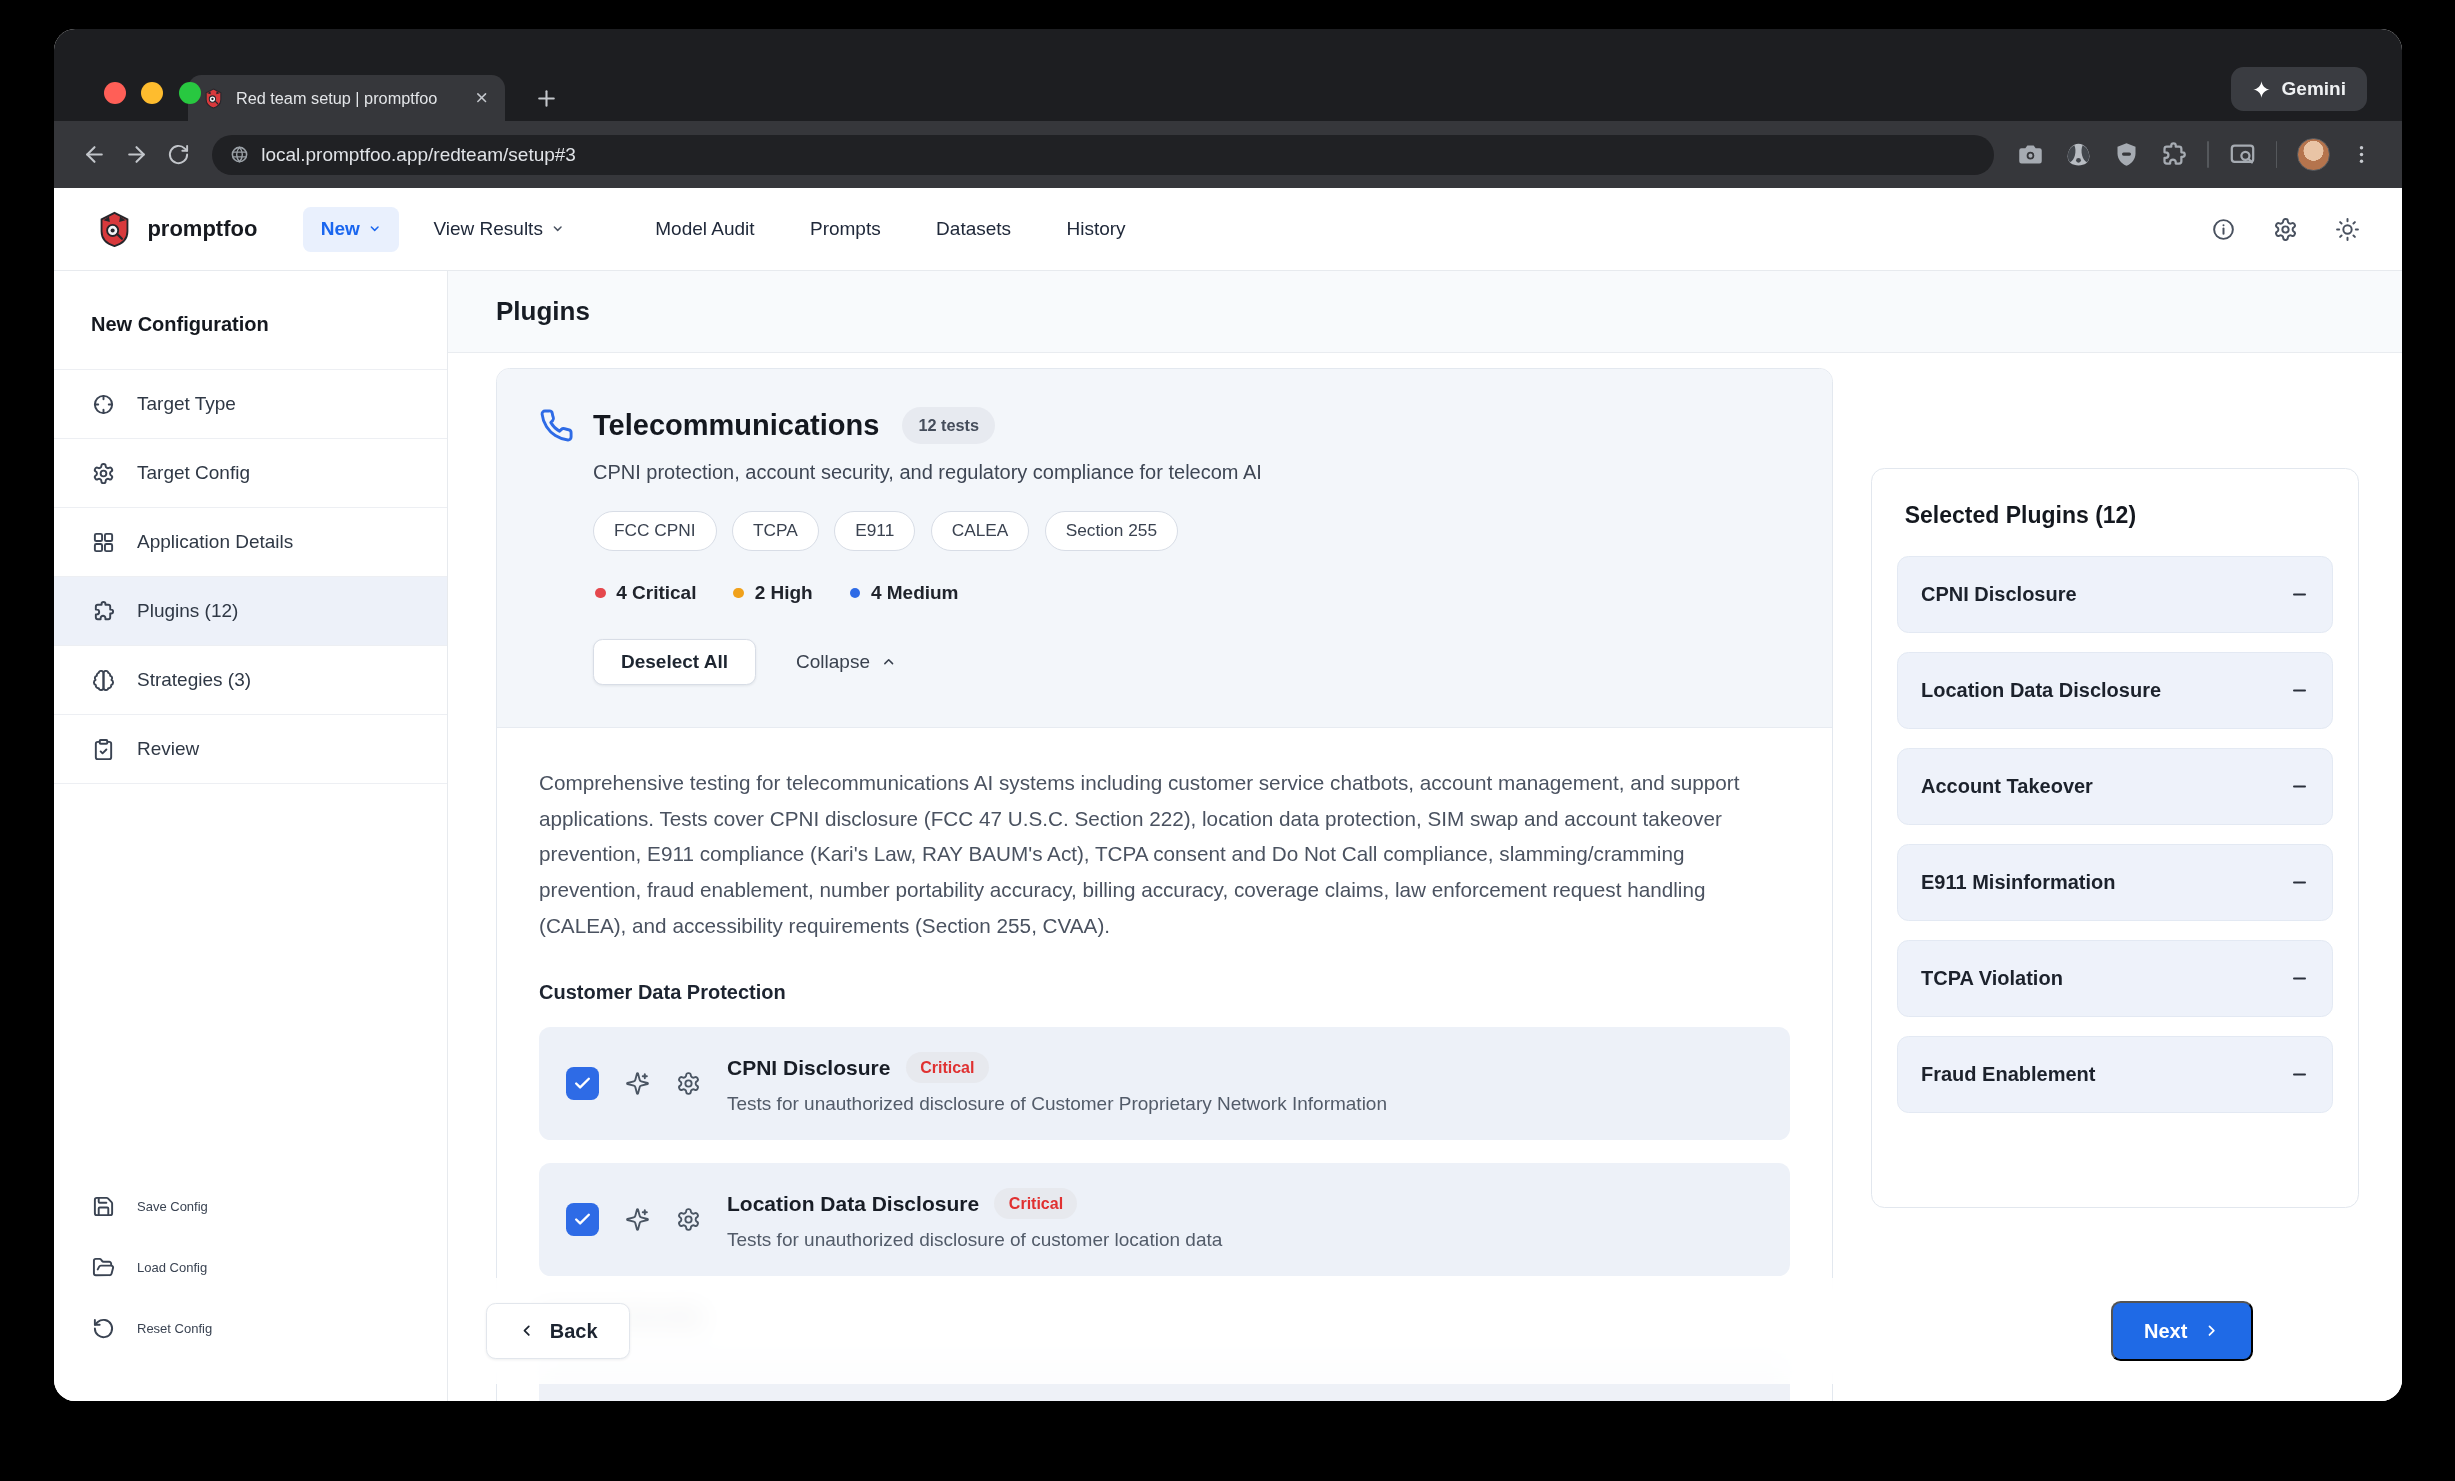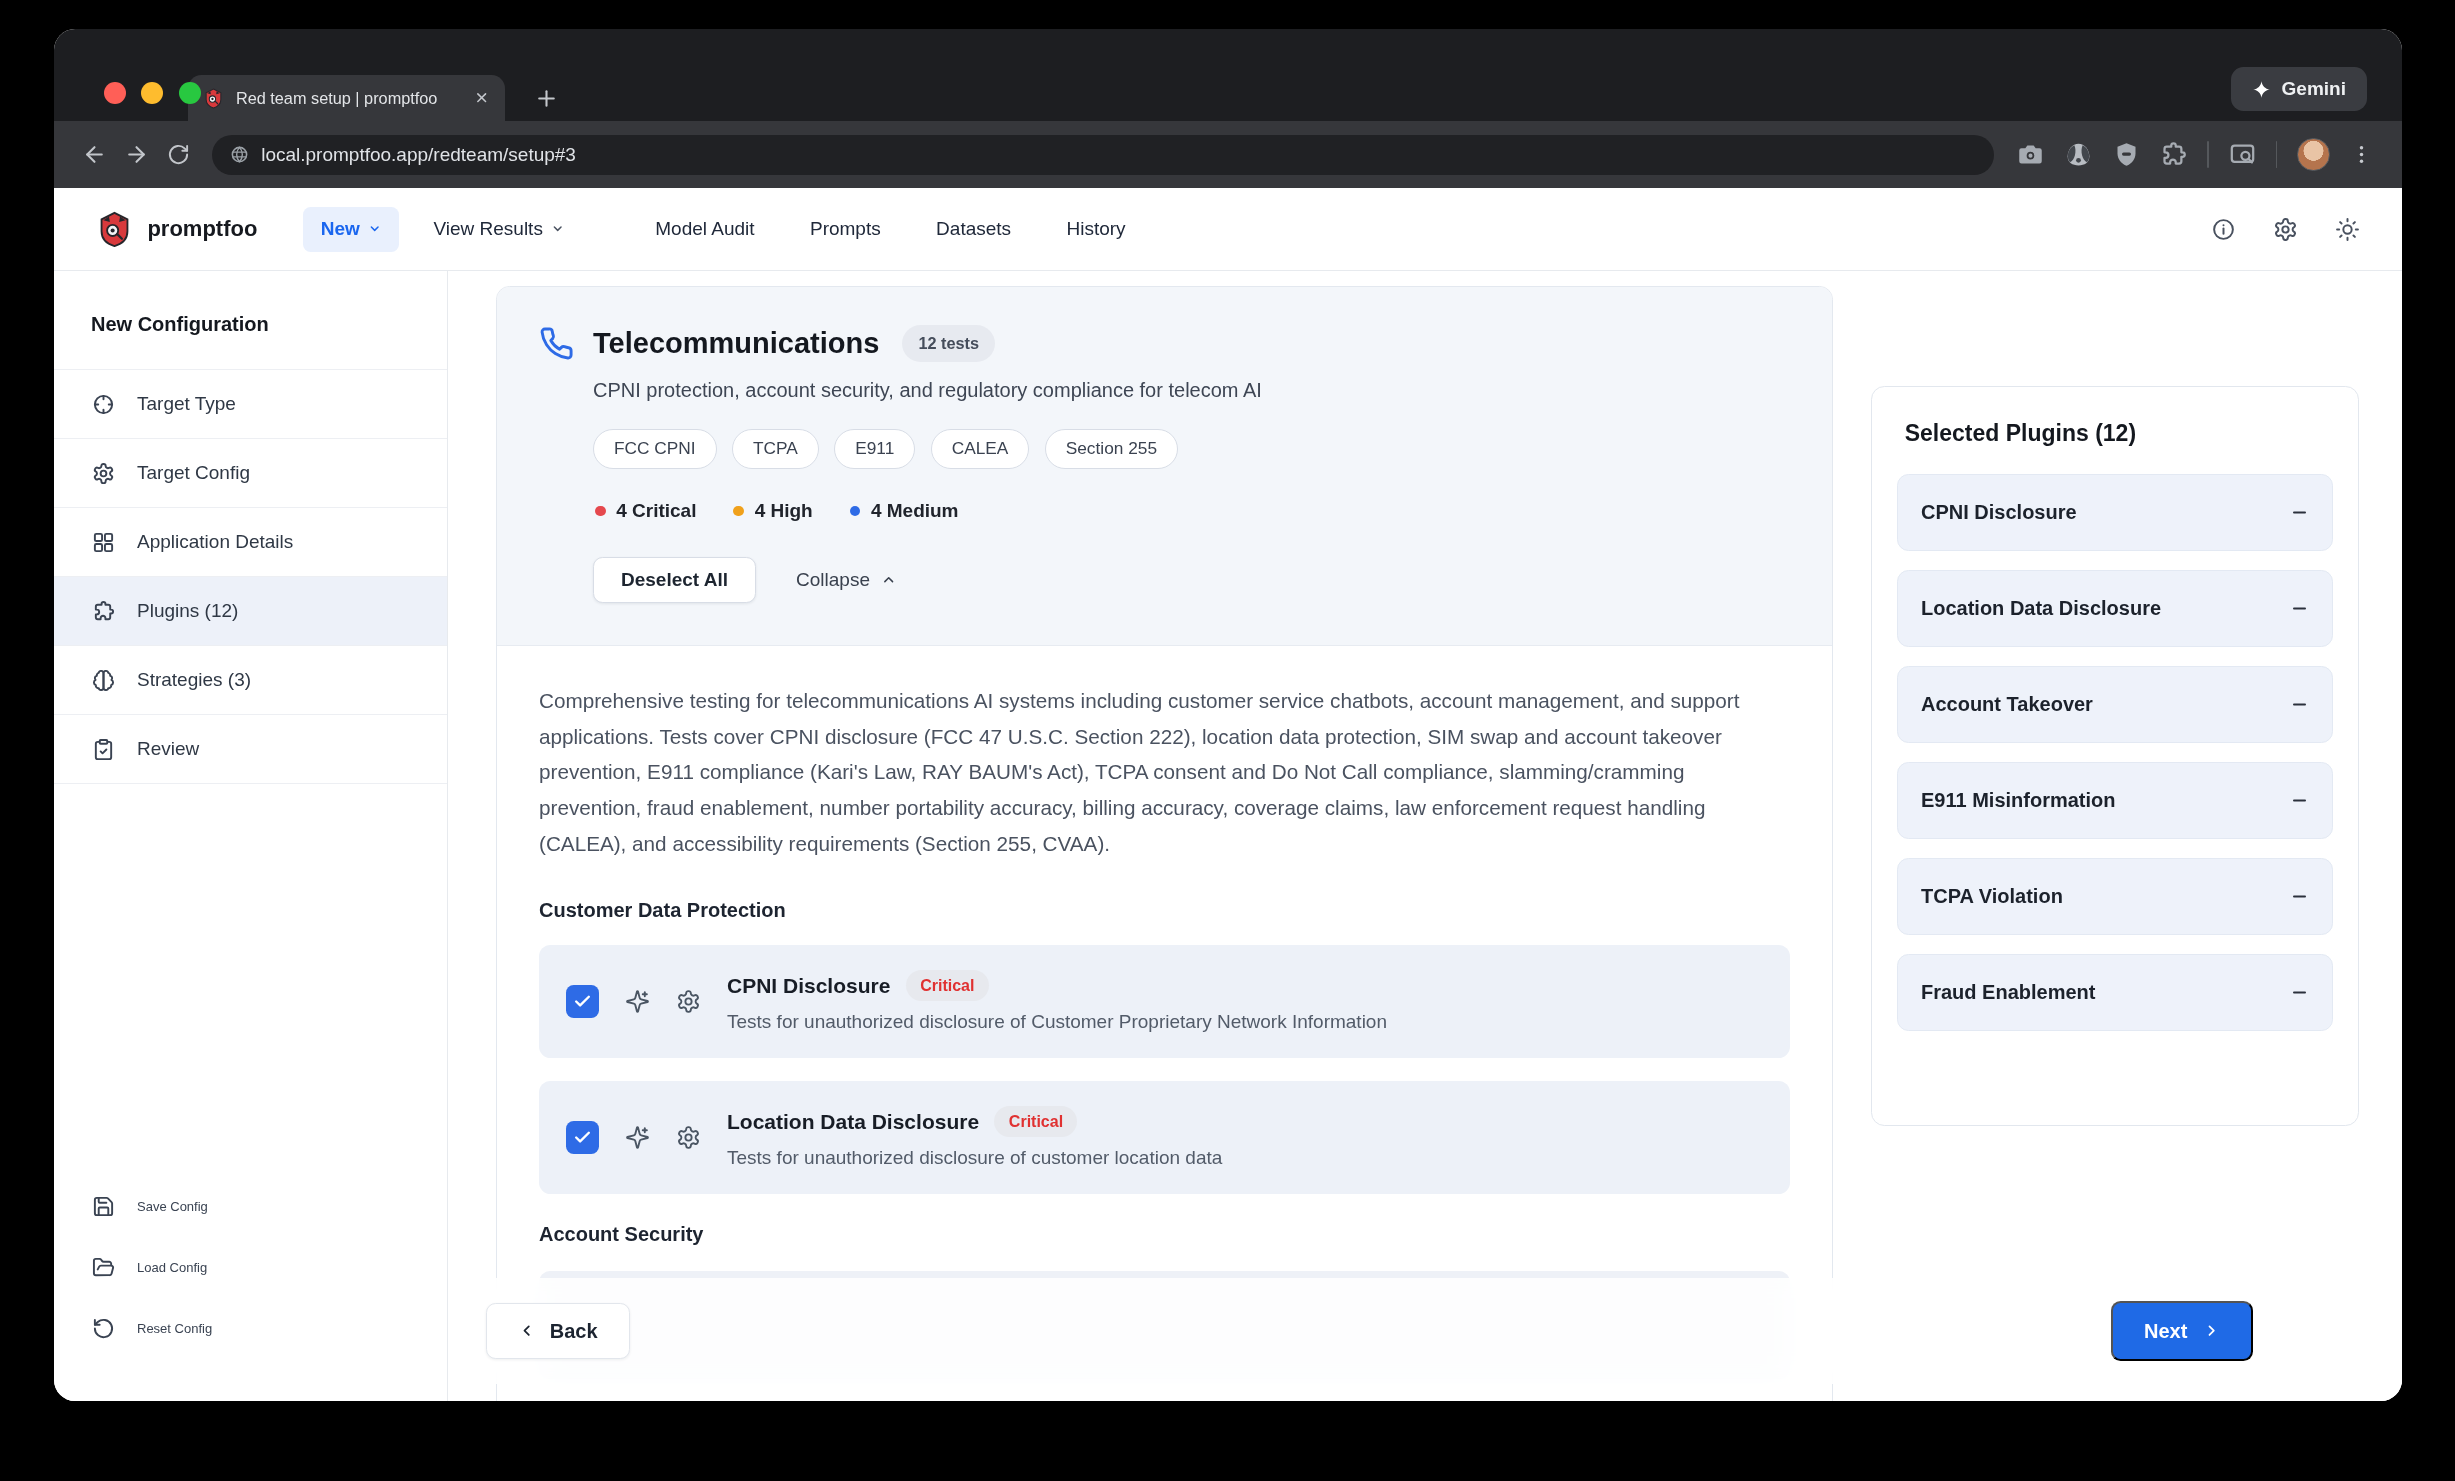--- a/index.html
+++ b/index.html
@@ -370,20 +370,21 @@
             <svg class="i24" viewBox="0 0 24 24" fill="none" stroke="currentColor" stroke-width="2" stroke-linecap="round" stroke-linejoin="round">
               <path d="M3 12a9 9 0 1 0 3-6.7L3 8"></path>
               <path d="M3 3v5h5"></path>
             </svg>
           </span>
         <span>Reset Config</span>
       </div>
     </div>
 
     <div class="main">
+      <div class="page-title-row">Plugins</div>
       <div class="content">
 
         <div class="card">
           <div class="card-head">
             <div class="card-title-row">
               <span style="color:#2e6be6">
                 <svg class="i36" viewBox="0 0 24 24" fill="none" stroke="currentColor" stroke-width="2" stroke-linecap="round" stroke-linejoin="round">
                     <path d="M22 16.92v3a2 2 0 0 1-2.18 2 19.79 19.79 0 0 1-8.63-3.07 19.5 19.5 0 0 1-6-6 19.79 19.79 0 0 1-3.07-8.67A2 2 0 0 1 4.11 2h3a2 2 0 0 1 2 1.72 12.84 12.84 0 0 0 .7 2.81 2 2 0 0 1-.45 2.11L8.09 9.91a16 16 0 0 0 6 6l1.27-1.27a2 2 0 0 1 2.11-.45 12.84 12.84 0 0 0 2.81.7A2 2 0 0 1 22 16.92z"></path>
                   </svg>
               </span>
@@ -398,21 +399,21 @@
               <span class="tag">CALEA</span>
               <span class="tag">Section 255</span>
             </div>
             <div class="sev-row">
               <span class="sev">
                   <span class="dot" style="background: rgb(229, 72, 77);"></span>
                   <span>4 Critical</span>
                 </span>
               <span class="sev">
                   <span class="dot" style="background: rgb(240, 161, 27);"></span>
-                  <span>4 High</span>
+                  <span>2 High</span>
                 </span>
               <span class="sev">
                   <span class="dot" style="background: rgb(46, 107, 230);"></span>
                   <span>4 Medium</span>
                 </span>
             </div>
             <div class="btn-row">
               <button class="btn-deselect">Deselect All</button>
               <div class="collapse">
                 <span>Collapse</span>

